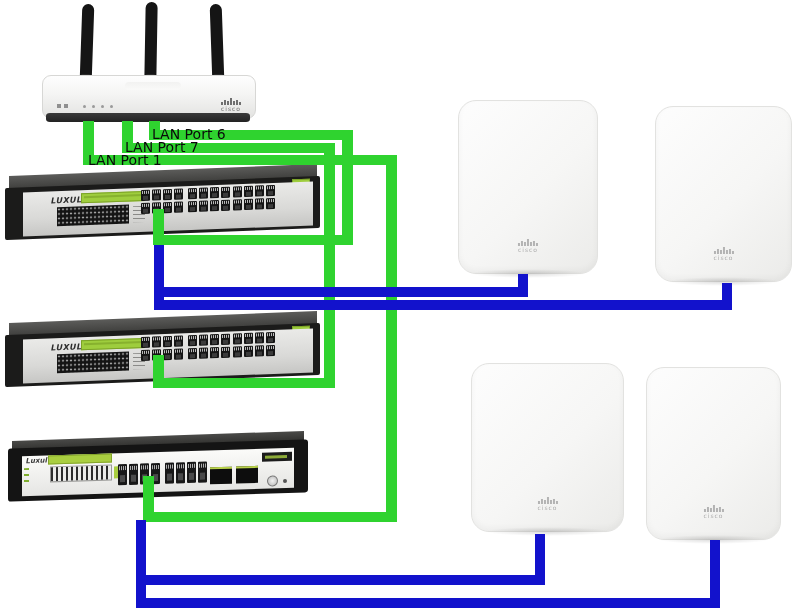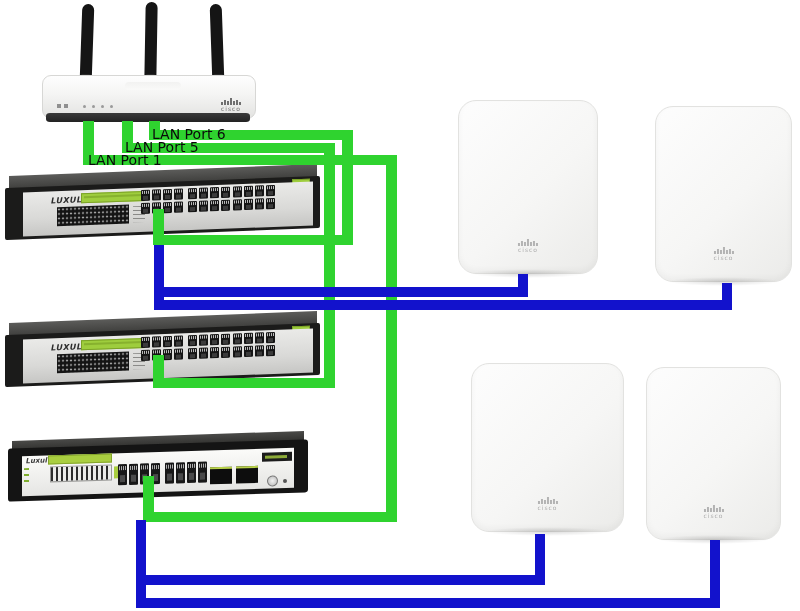--- a/index.html
+++ b/index.html
@@ -323,16 +323,16 @@
   <div class="cable b" style="left:154px;top:300px;width:578px;height:10px;"></div>
   <div class="cable b" style="left:722px;top:283px;width:10px;height:27px;"></div>
 
   <div class="cable b" style="left:136px;top:520px;width:10px;height:88px;"></div>
   <div class="cable b" style="left:136px;top:575px;width:409px;height:10px;"></div>
   <div class="cable b" style="left:535px;top:534px;width:10px;height:51px;"></div>
   <div class="cable b" style="left:136px;top:598px;width:584px;height:10px;"></div>
   <div class="cable b" style="left:710px;top:540px;width:10px;height:68px;"></div>
 
   <div class="lanlabel" style="left:152px;top:126px;">LAN Port 6</div>
-  <div class="lanlabel" style="left:125px;top:139px;">LAN Port 5</div>
+  <div class="lanlabel" style="left:125px;top:139px;">LAN Port 7</div>
   <div class="lanlabel" style="left:88px;top:152px;">LAN Port 1</div>
 
 </div>
 
 </body></html>

